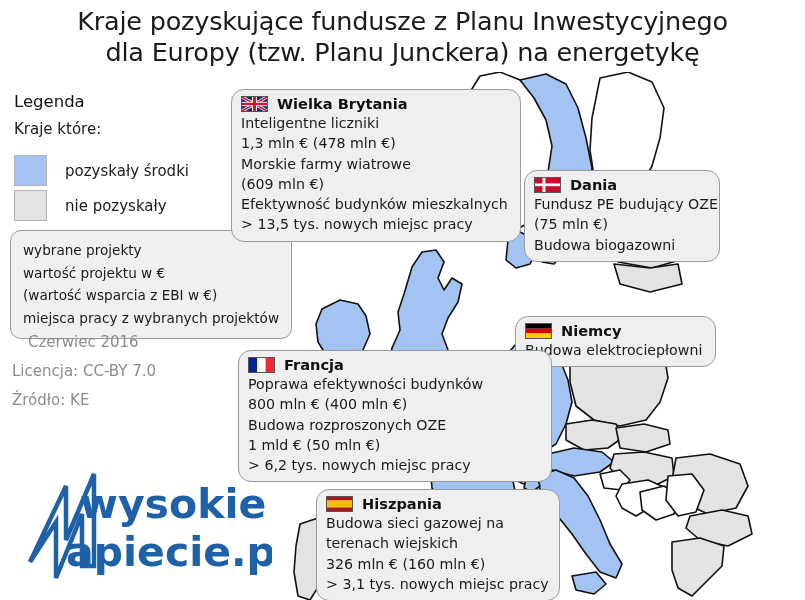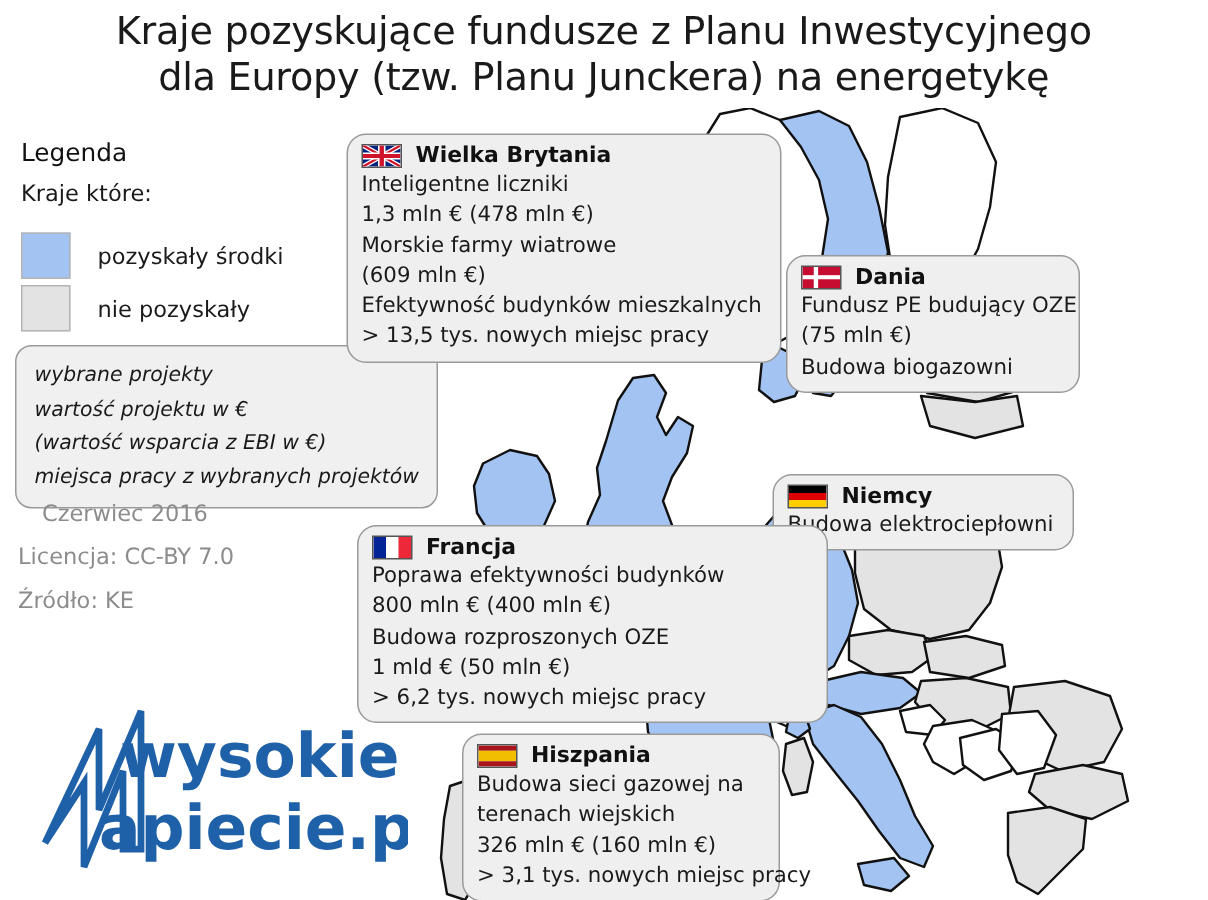--- a/index.html
+++ b/index.html
@@ -40,21 +40,20 @@
     width:33px; height:31px; border:1px solid #b4b4b4;
     display:inline-block;
   }
   .legend-label { margin-left:18px; font-size:15px; color:#1a1a1a; white-space:nowrap; }
 
   
   .infobox {
     position:absolute; left:10px; top:230px; width:282px;
     background:#f0f0f0; border:1px solid #9a9a9a; border-radius:11px;
     padding:8px 20px 9px 12px;
-    font-style:italic;
   }
   .infobox div { font-size:13.6px; line-height:22.5px; color:#1a1a1a; white-space:nowrap; }
 
   
   .meta { position:absolute; left:12px; font-size:15px; color:#8c8c8c; }
   .meta.m0 { top:333px;margin-left:16px; }
   .meta.m1 { top:362px; }
   .meta.m2 { top:391px; }
 
   
@@ -73,21 +72,21 @@
   }
   .callout .cline {
     font-size:14.2px; line-height:20.3px; color:#1a1a1a; white-space:nowrap;
   }
   .flag { width:27px; height:16px; border:1px solid #555; flex:0 0 auto; display:block; }
 
   #c-uk { left:231px; top:89px;  width:290px; }
   #c-dk { left:524px; top:170px; width:196px; }
   #c-de { left:515px; top:316px; width:201px; }
   #c-fr { left:238px; top:350px; width:314px; }
-  #c-es { left:308px; top:489px; width:212px; }
+  #c-es { left:316px; top:489px; width:244px; }
 </style>
 </head>
 <body>
 
 <div id="root">
 
   <div class="title">
     <span>Kraje pozyskujące fundusze z Planu Inwestycyjnego</span>
     <span>dla Europy (tzw. Planu Junckera) na energetykę</span>
   </div>

